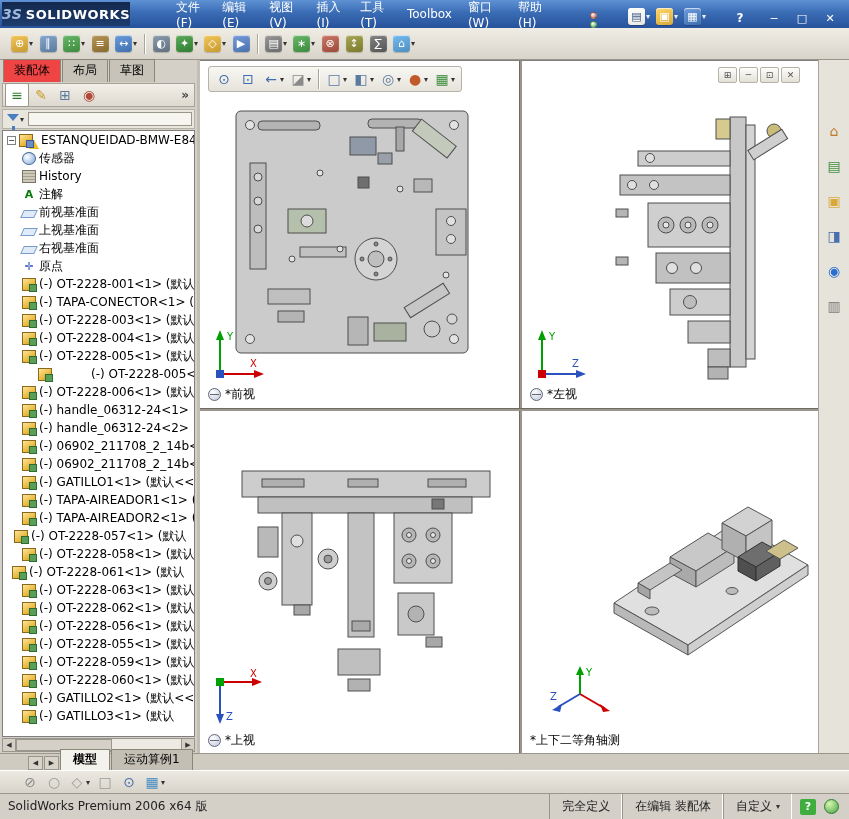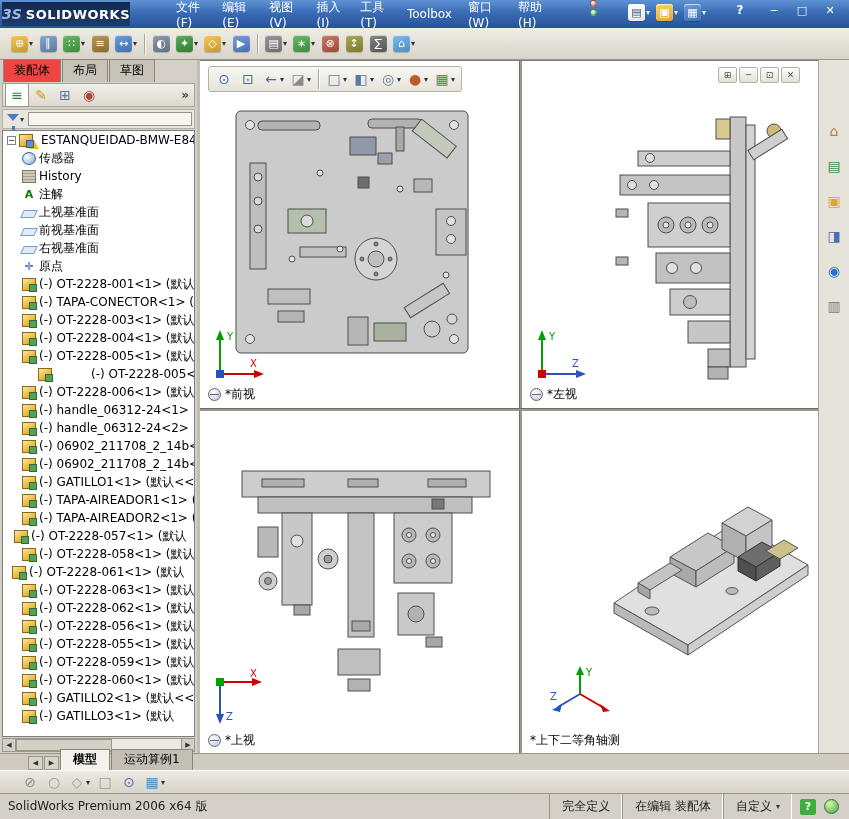--- a/index.html
+++ b/index.html
@@ -4,21 +4,21 @@
 <style>
   * { box-sizing: border-box; margin: 0; padding: 0; }
   html,body { width:849px; height:819px; overflow:hidden; }
   body { font-family:"DejaVu Sans",sans-serif; font-size:12px; background:#d4d0c8; }
   #app { position:relative; width:849px; height:819px; background:#d4d0c8; overflow:hidden;
          box-shadow: inset 0 0 0 2px #3565ad; }
 
   
   .titlebar { position:absolute; left:0; top:0; width:100%; height:28px;
     background:linear-gradient(180deg,#5e92d4 0%,#3a6cb4 45%,#27529c 100%);
-    display:flex; align-items:flex-start; color:#fff;gap:22px; }
+    display:flex; align-items:flex-end; color:#fff;gap:22px; }
   .logo { width:130px; height:24px; margin:2px 0 2px 2px; background:linear-gradient(180deg,#13294d,#1d3c6e);
     display:flex; align-items:center; justify-content:center; gap:4px; }
   .logo-3s { font-style:italic; font-weight:bold; font-size:14px; color:#9db9e0; }
   .logo-sw { font-weight:bold; font-size:13px; letter-spacing:.5px; color:#fff; }
   .menubar { display:flex; align-items:center; margin-left:16px; height:100%; }
   .menu-item { padding:0 8px; height:100%; display:flex; align-items:center; cursor:default; }
   .lights { display:flex; flex-direction:column; gap:2px; margin:0 6px 0 10px; }
   .light { width:7px; height:7px; border-radius:50%; border:1px solid rgba(0,0,0,.35); }
   .title-quick { display:flex; align-items:center; }
   .title-right { margin-left:auto; display:flex; align-items:center; padding-right:6px; }
@@ -290,25 +290,25 @@
         <div class="trow" style="padding-left: 18px;">
           <span class="ti ti-history"></span>
           <span class="tlabel">History</span>
         </div>
         <div class="trow" style="padding-left: 18px;">
           <span class="ti ti-annotations">A</span>
           <span class="tlabel">注解</span>
         </div>
         <div class="trow" style="padding-left: 18px;">
           <span class="ti ti-plane"></span>
+          <span class="tlabel">前视基准面</span>
+        </div>
+        <div class="trow" style="padding-left: 18px;">
+          <span class="ti ti-plane"></span>
           <span class="tlabel">上视基准面</span>
-        </div>
-        <div class="trow" style="padding-left: 18px;">
-          <span class="ti ti-plane"></span>
-          <span class="tlabel">前视基准面</span>
         </div>
         <div class="trow" style="padding-left: 18px;">
           <span class="ti ti-plane"></span>
           <span class="tlabel">右视基准面</span>
         </div>
         <div class="trow" style="padding-left: 18px;">
           <span class="ti ti-origin">✛</span>
           <span class="tlabel">原点</span>
         </div>
         <div class="trow" style="padding-left: 18px;">

